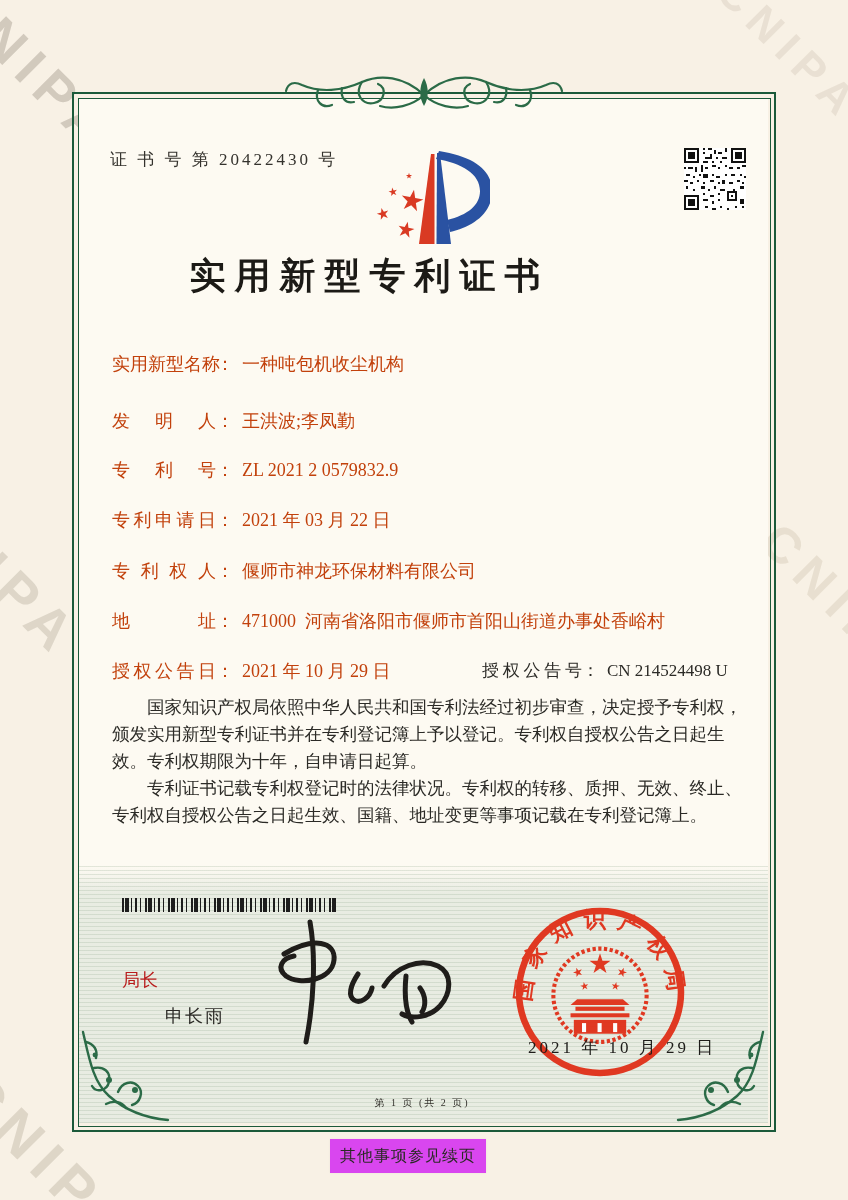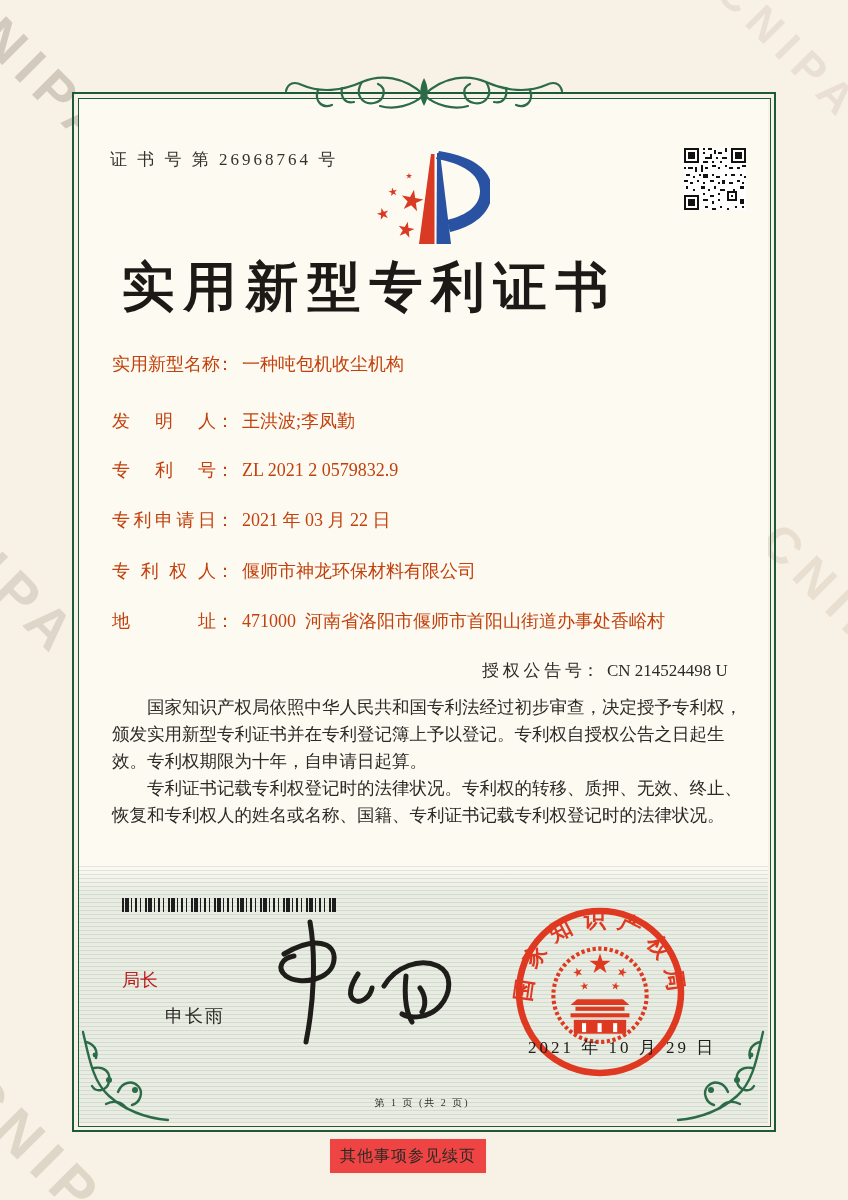--- a/index.html
+++ b/index.html
@@ -30,21 +30,21 @@
   .ornament-top{position:absolute;left:284px;top:68px;width:280px;height:52px;}
   .corner{position:absolute;width:92px;height:96px;}
   .corner-bl{left:78px;top:1028px;}
   .corner-br{left:676px;top:1028px;transform:scaleX(-1);}
 
   
   .cert-number{position:absolute;left:110px;top:148px;font-size:17px;letter-spacing:3px;color:#34322d;}
   .qr{position:absolute;left:684px;top:148px;width:62px;height:62px;}
   .logo{position:absolute;left:350px;top:138px;width:140px;height:110px;}
   .title{position:absolute;left:0;top:252px;width:739px;text-align:center;
-         font-size:53px;font-weight:700;letter-spacing:9px;color:#1c1a16;}
+         font-size:36px;font-weight:700;letter-spacing:9px;color:#1c1a16;}
 
   
   .frow{position:absolute;left:112px;font-size:18px;white-space:nowrap;color:#c2410c;}
   .flabel{display:inline-block;width:104px;text-align:justify;text-align-last:justify;vertical-align:top;}
   .fcolon{display:inline-block;margin-right:8px;}
   .fvalue{white-space:pre;}
   .r1{top:352px}.r2{top:409px}.r3{top:458px}.r4{top:508px}.r5{top:559px}.r6{top:609px}.r7{top:659px}
   .grant-right{position:absolute;left:450px;top:659px;font-size:17px;white-space:nowrap;margin-left:32px;}
   .grant-right .flabel{width:100px;}
 
@@ -62,21 +62,21 @@
      font-family:"Liberation Sans","DejaVu Sans",sans-serif;color:#b91c1c;}
   .comm-name{position:absolute;left:122px;top:1004px;font-size:18px;
      font-family:"Liberation Sans","DejaVu Sans",sans-serif;color:#2b2a26;letter-spacing:2px;margin-left:43px;}
   .signature{position:absolute;left:224px;top:916px;width:232px;height:134px;}
   .seal{position:absolute;left:510px;top:902px;width:180px;height:180px;opacity:.95;}
   .seal-date{position:absolute;left:528px;top:1036px;font-size:17px;letter-spacing:3px;color:#1d1c19;}
 
   
   .page-num{position:absolute;left:72px;top:1096px;width:700px;text-align:center;
      font-size:10px;letter-spacing:2px;color:#34322d;}
-  .cont-box{position:absolute;left:330px;top:1139px;width:156px;height:34px;background:#ef4444;
+  .cont-box{position:absolute;left:330px;top:1139px;width:156px;height:34px;background:#d946ef;
      display:flex;align-items:center;justify-content:center;font-size:16px;letter-spacing:1px;
      color:#2b2a26;box-shadow:0 0 2px rgba(0,0,0,.06);}
 </style>
 </head>
 <body>
 
 <div class="page">
 
   <div class="wm wm-tl">CNIPA</div>
   <div class="wm wm-tr">CNIPA</div>
@@ -127,21 +127,21 @@
       <path d="M16,40 C26,38 33,44 31,54 C29,63 18,65 14,58"></path>
       <path d="M40,64 C44,54 54,52 60,58 C66,64 62,75 54,77"></path>
       <path d="M8,14 C16,16 20,22 18,30"></path>
       <path d="M28,76 C36,72 44,74 48,80"></path>
     </g>
     <circle cx="31" cy="52" r="3" fill="#2b6b47"></circle>
     <circle cx="57" cy="62" r="3" fill="#2b6b47"></circle>
     <circle cx="17" cy="27" r="2.4" fill="#2b6b47"></circle>
   </svg>
 
-  <div class="cert-number">证 书 号 第 26968764 号</div>
+  <div class="cert-number">证 书 号 第 20422430 号</div>
 
   <svg class="qr" viewBox="0 0 29 29" shape-rendering="crispEdges">
     <rect width="29" height="29" fill="#ffffff"></rect>
     <g fill="#111111">
       <rect x="0" y="0" width="7" height="7"></rect>
         <rect x="22" y="0" width="7" height="7"></rect>
         <rect x="0" y="22" width="7" height="7"></rect>
     </g>
     <g fill="#ffffff">
       <rect x="1" y="1" width="5" height="5"></rect>
@@ -188,27 +188,30 @@
   </div>
   <div class="frow r4">
     <span class="flabel">专利申请日</span><span class="fcolon">：</span><span class="fvalue">2021 年 03 月 22 日</span>
   </div>
   <div class="frow r5">
     <span class="flabel">专利权人</span><span class="fcolon">：</span><span class="fvalue">偃师市神龙环保材料有限公司</span>
   </div>
   <div class="frow r6">
     <span class="flabel">地址</span><span class="fcolon">：</span><span class="fvalue">471000  河南省洛阳市偃师市首阳山街道办事处香峪村</span>
   </div>
+  <div class="frow r7">
+    <span class="flabel">授权公告日</span><span class="fcolon">：</span><span class="fvalue">2021 年 10 月 29 日</span>
+  </div>
   <div class="grant-right">
     <span class="flabel">授权公告号</span><span class="fcolon">：</span><span class="fvalue">CN 214524498 U</span>
   </div>
 
   <div class="legal">
     <p>国家知识产权局依照中华人民共和国专利法经过初步审查，决定授予专利权，颁发实用新型专利证书并在专利登记簿上予以登记。专利权自授权公告之日起生效。专利权期限为十年，自申请日起算。</p>
-    <p>专利证书记载专利权登记时的法律状况。专利权的转移、质押、无效、终止、恢复和专利权人的姓名或名称、国籍、专利证书记载专利权登记时的法律状况。</p>
+    <p>专利证书记载专利权登记时的法律状况。专利权的转移、质押、无效、终止、专利权自授权公告之日起生效、国籍、地址变更等事项记载在专利登记簿上。</p>
   </div>
 
   <div class="barcode"></div>
 
   <div class="comm-title">局长</div>
   <div class="comm-name">申长雨</div>
 
   <svg class="signature" viewBox="0 0 232 134">
     <g stroke="#1f1d1a" stroke-width="5" fill="none" stroke-linecap="round" stroke-linejoin="round">
       <path d="M60,38 C90,20 112,26 110,44 C108,64 76,70 62,60 C52,52 58,42 70,40"></path>

